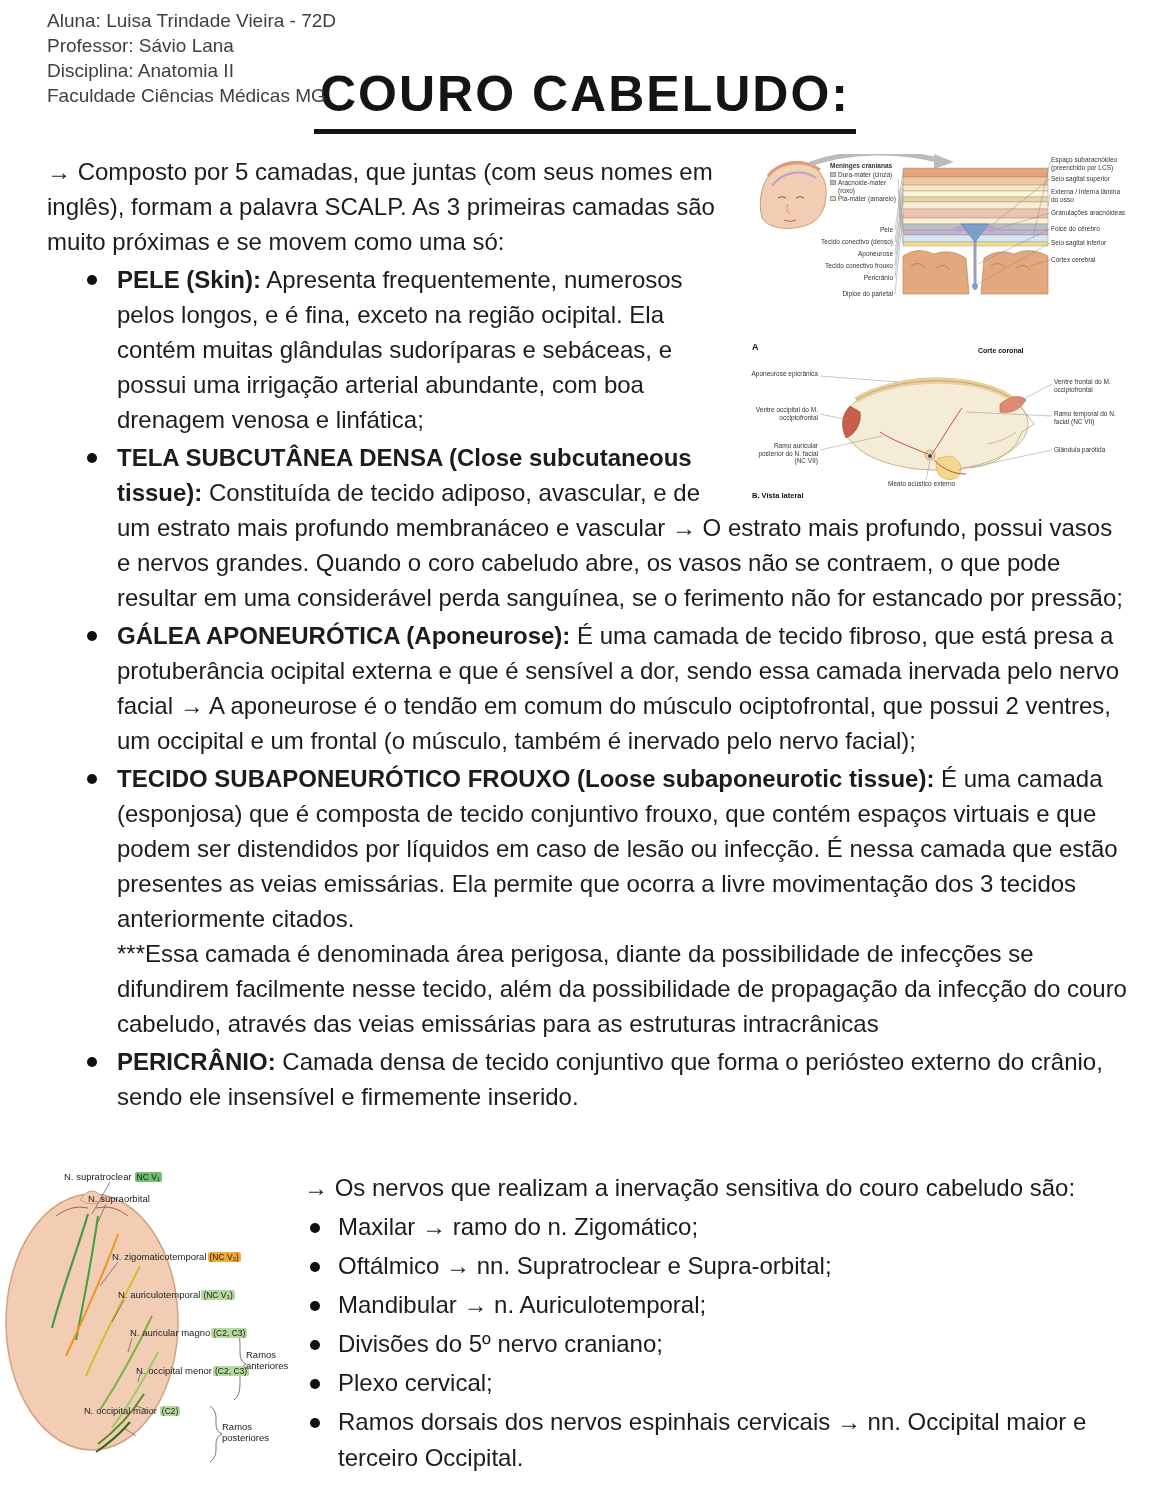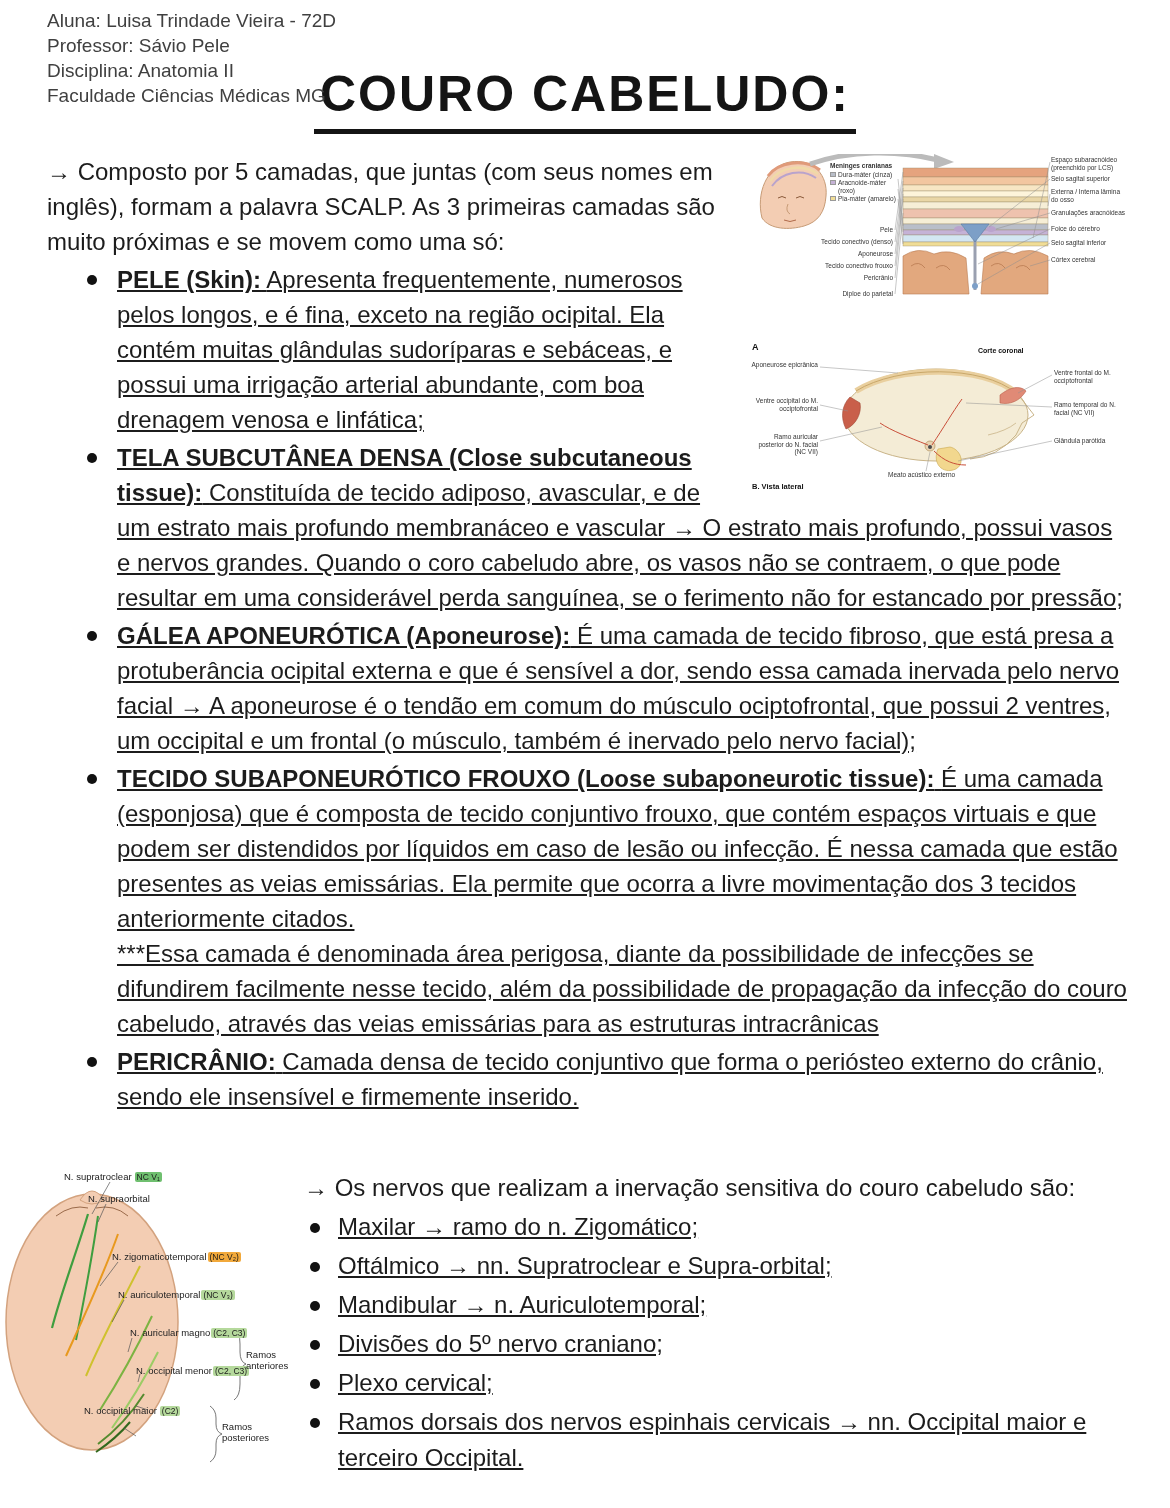--- a/index.html
+++ b/index.html
@@ -11,38 +11,38 @@
   .doc-header { position:absolute; top:8px; left:47px; font-size:19px; line-height:25px; color:#404040; }
 
   
   .doc-title { padding-top:65px; text-align:center; }
   .title-inner { display:inline-block; font-size:50px; font-weight:700; letter-spacing:2px; color:#141414;
                  border-bottom:5px solid #141414; padding:0 6px 6px; }
 
   
   .content { margin:20px 40px 0 47px; font-size:24px; line-height:35px; }
   .intro { margin-bottom:1px; }
-  ul.plain { list-style:none;text-decoration:underline; }
+  ul.plain { list-style:none; }
   ul.plain li { position:relative; padding-left:70px; margin-top:3px; }
   .dot { position:absolute; left:40px; top:13px; width:10px; height:10px; border-radius:50%; background:#111; }
   .term { font-weight:700; }
   .note { margin-top:0; }
 
   
   .nerves { clear:both; display:flex; margin:56px 30px 0 0; }
   .fig-nerves { flex:none; width:296px; height:300px; position:relative; }
   .nerves-col { flex:1; margin-left:8px; font-size:24px; line-height:36px; }
   .nerves-col ul.plain li { padding-left:34px; }
   .nerves-col .dot { left:6px; top:14px; }
 
   
   .fig-scalp { float:right; width:382px; height:322px; margin:0 0 10px 14px; position:relative; }
   .panelA, .panelB { position:absolute; left:0; width:382px; }
   .panelA { top:0; height:196px; }
-  .panelB { top:203px; height:126px; }
+  .panelB { top:212px; height:126px; }
   .panelA svg, .panelB svg, .fig-nerves svg { position:absolute; left:0; top:0; }
 
   .flabel { position:absolute; font-size:6.5px; line-height:7.5px; color:#333; }
   .ra { text-align:right; }
   .cap { position:absolute; font-weight:700; color:#111; }
   .mgroup { position:absolute; left:82px; top:8px; width:68px; font-size:6.5px; line-height:7.5px; color:#333; }
   .mtitle { font-weight:700; margin-bottom:1px; }
   .mrow { display:flex; align-items:flex-start; gap:2px; margin-top:1px; }
   .mchip { flex:none; width:6px; height:5px; margin-top:1px; border:1px solid #999; }
 
@@ -54,21 +54,21 @@
   .chip-o  { background:#f2a93b; }
   .chip-lg { background:#b5d99c; }
 </style>
 </head>
 <body>
 
 <div class="page">
 
   <header class="doc-header">
     <div>Aluna: Luisa Trindade Vieira - 72D</div>
-    <div>Professor: Sávio Pele</div>
+    <div>Professor: Sávio Lana</div>
     <div>Disciplina: Anatomia II</div>
     <div>Faculdade Ciências Médicas MG</div>
   </header>
 
   <h1 class="doc-title">
     <span class="title-inner">COURO CABELUDO:</span>
   </h1>
 
   <main class="content">
 

